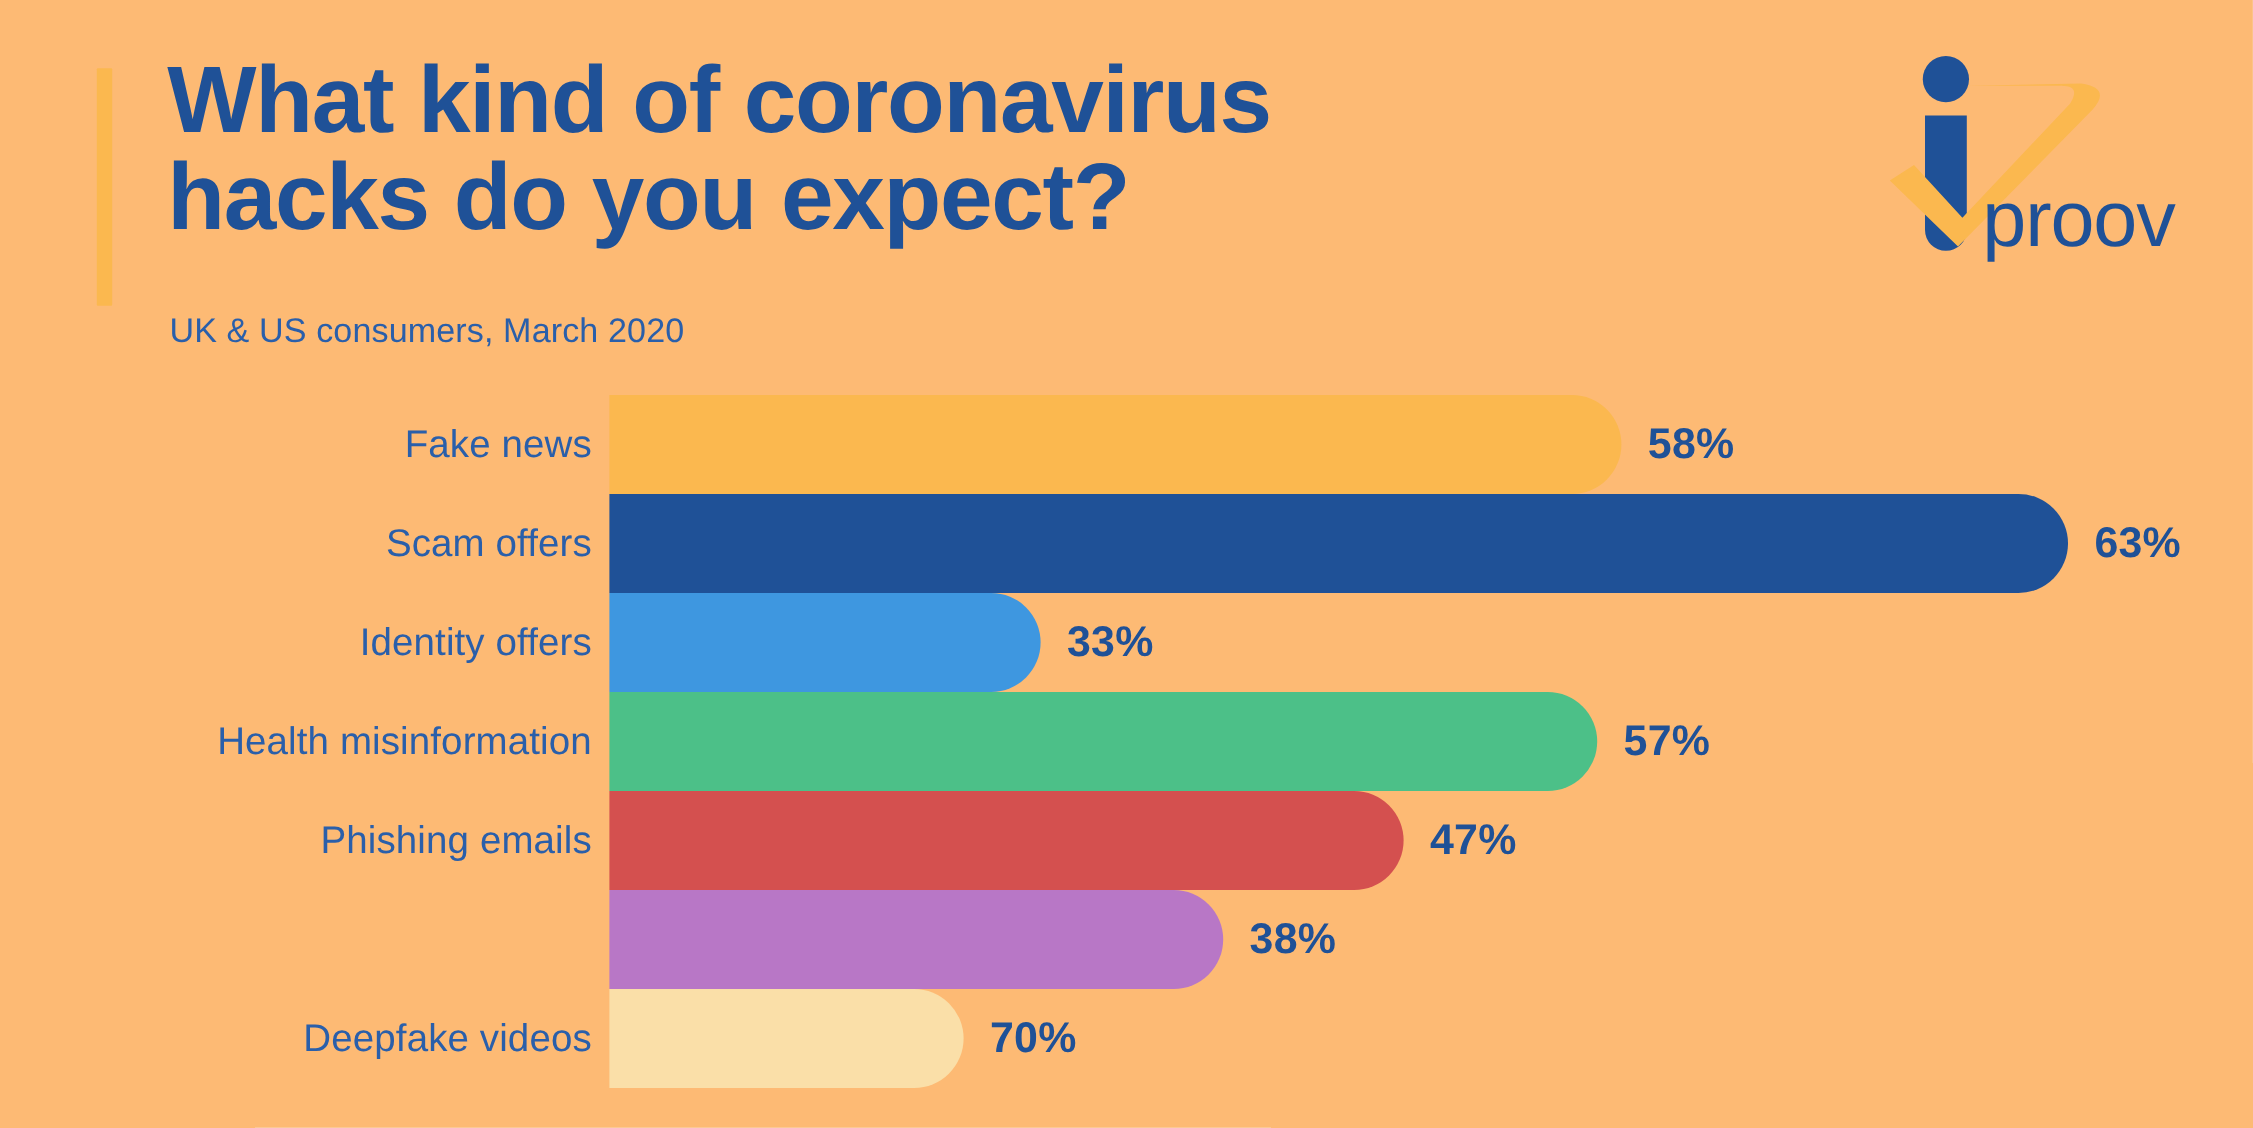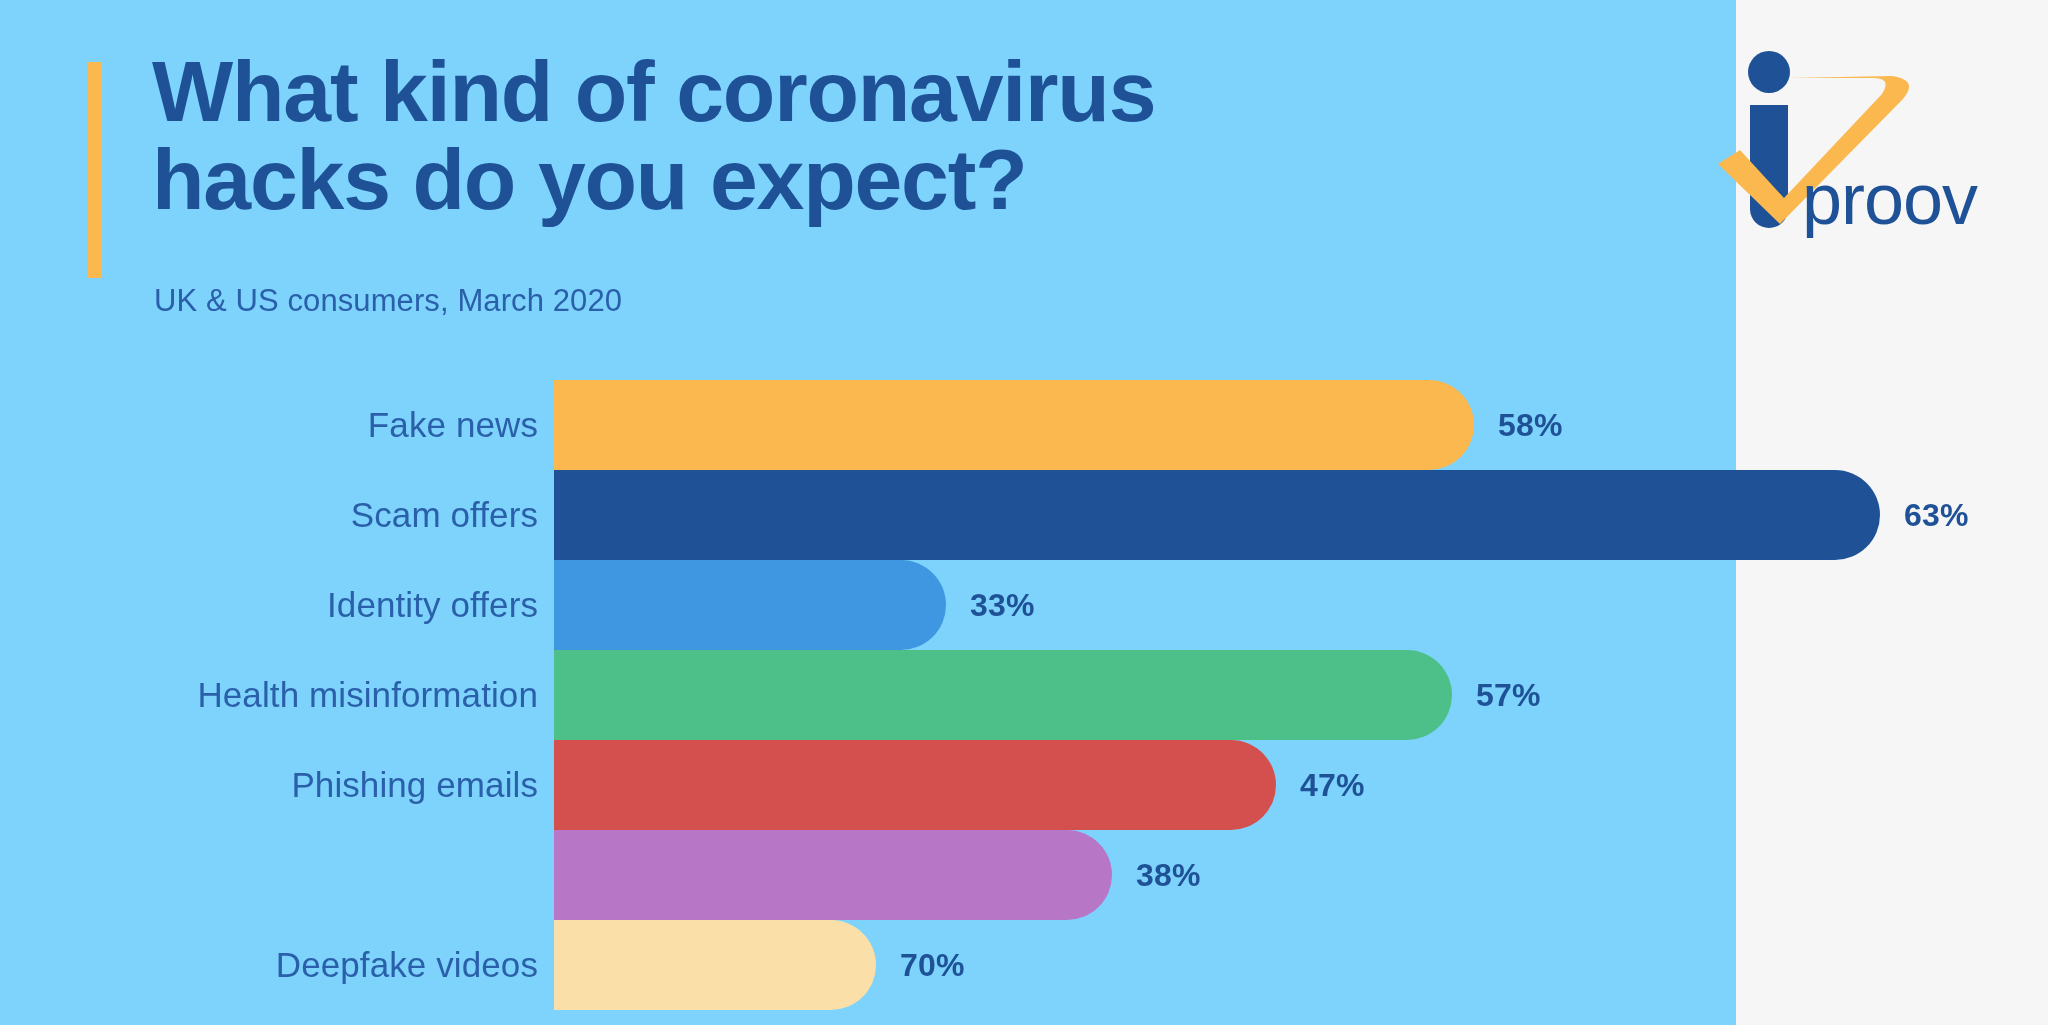--- a/index.html
+++ b/index.html
@@ -9,23 +9,23 @@
   }
   body {
     width: 2048px;
     height: 1025px;
     background: #f6f6f7;
     font-family: "Liberation Sans", sans-serif;
     overflow: hidden;
   }
   .canvas {
     position: relative;
-    width: 1736px;
+    width: 2048px;
     height: 1025px;
-    background: #7dd3fc;
+    background: #fdba74;
   }
 
   
   .header {
     position: absolute;
     left: 0;
     top: 0;
     width: 2048px;
     height: 350px;
   }
@@ -70,21 +70,21 @@
     top: 38px;
     width: 300px;
     height: 200px;
   }
   .logo svg { display: block; width: 300px; height: 200px; }
 
   
   .chart {
     position: absolute;
     left: 0;
-    top: 380px;
+    top: 359px;
     width: 2048px;
     height: 640px;
   }
   .row {
     position: relative;
     height: 90px;
     width: 100%;
   }
   .row-label {
     position: absolute;
@@ -113,21 +113,21 @@
     top: 0;
     height: 90px;
     border-top-right-radius: 45px;
     border-bottom-right-radius: 45px;
   }
   .bar-value {
     position: absolute;
     top: 0;
     height: 90px;
     line-height: 90px;
-    font-size: 32px;
+    font-size: 39px;
     font-weight: 700;
     color: #1f5197;
     white-space: nowrap;
     letter-spacing: 0.2px;
   }
 </style>
 </head>
 <body>
 
 <div class="canvas">

